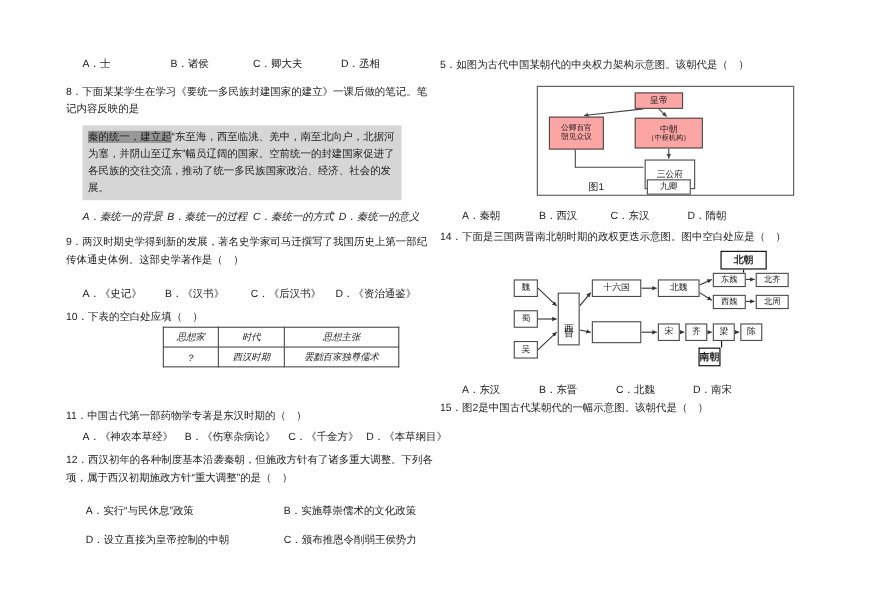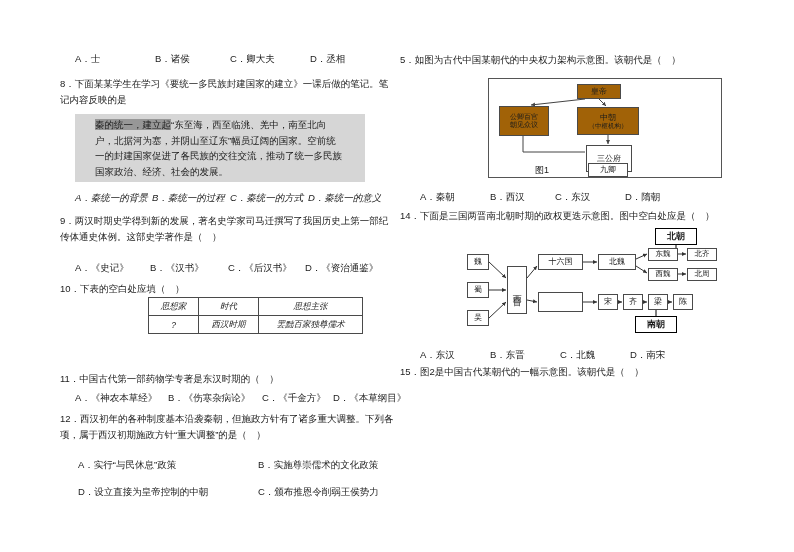--- a/index.html
+++ b/index.html
@@ -6,29 +6,29 @@
   html,body { background:#ffffff; }
   body {
     width:794px; height:552px;
     font-family:"Liberation Sans","DejaVu Sans",sans-serif;
     color:#1b1b1b;
   }
   .page { position:relative; width:794px; height:552px; background:#fff; overflow:hidden; }
   .abs { position:absolute; }
   .stem { font-size:9.5px; line-height:15.5px; }
   .opts { display:grid; font-size:9.5px; line-height:14px; white-space:nowrap; }
-  .note { font-size:9.5px; line-height:15.5px; background:#d6d6d6; padding:3px 20px; }
+  .note { font-size:9.5px; line-height:15.5px; background:#d6d6d6; padding:3px 5px; }
   .note-lead { background:#979797; }
   .dgm { position:absolute; }
   .dgm .box {
     position:absolute; border:1px solid #4a4a4a; background:#fff;
     display:flex; flex-direction:column; align-items:center; justify-content:center;
     text-align:center; font-size:8px; line-height:1.15;
   }
-  .dgm .box.gray { background:#a16207; }
+  .dgm .box.gray { background:#fca5a5; }
   .dgm .box.bold { border:1.6px solid #000; font-weight:bold; font-size:9px; }
   .dgm .box .sub { font-size:6.5px; }
   .vert { writing-mode:vertical-rl; text-orientation:upright; letter-spacing:2px; }
   table.qtable { border-collapse:collapse; font-size:8.5px; }
   table.qtable td { border:1px solid #4a4a4a; text-align:center; padding:2px 5px; height:18px; }
   .caption { position:absolute; font-size:9px;text-align:center; }
   svg.wires { position:absolute; left:0; top:0; pointer-events:none; }
 </style>
 </head>
 <body>
@@ -173,21 +173,21 @@
     <div class="box" style="left:193px; top:42px; width:30px; height:13px; font-size:7.5px;">西魏</div>
     <div class="box" style="left:232px; top:42px; width:30px; height:13px; font-size:7.5px;">北周</div>
     <div class="box vert" style="left:52px; top:40px; width:20px; height:48px; font-size:9px;">西晋</div>
     <div class="box" style="left:12px; top:56px; width:22px; height:16px;">蜀</div>
     <div class="box" style="left:12px; top:84px; width:22px; height:16px;">吴</div>
     <div class="box" style="left:83px; top:66px; width:45px; height:20px;"></div>
     <div class="box" style="left:143px; top:68px; width:20px; height:16px;">宋</div>
     <div class="box" style="left:168px; top:68px; width:20px; height:16px;">齐</div>
     <div class="box" style="left:193px; top:68px; width:20px; height:16px;">梁</div>
     <div class="box" style="left:218px; top:68px; width:20px; height:16px;">陈</div>
-    <div class="box bold" style="left:180px; top:90px; width:42px; height:17px;">南朝</div>
+    <div class="box bold" style="left:180px; top:90px; width:20px; height:17px;">南朝</div>
   </div>
 
   <div class="abs opts" style="left:420px; top:348px; grid-template-columns:70px 70px 70px auto;">
     <span>A．东汉</span>
     <span>B．东晋</span>
     <span>C．北魏</span>
     <span>D．南宋</span>
   </div>
 
   <div class="abs stem" style="left:400px; top:364px; width:372px;">15．图2是中国古代某朝代的一幅示意图。该朝代是（　）</div>

